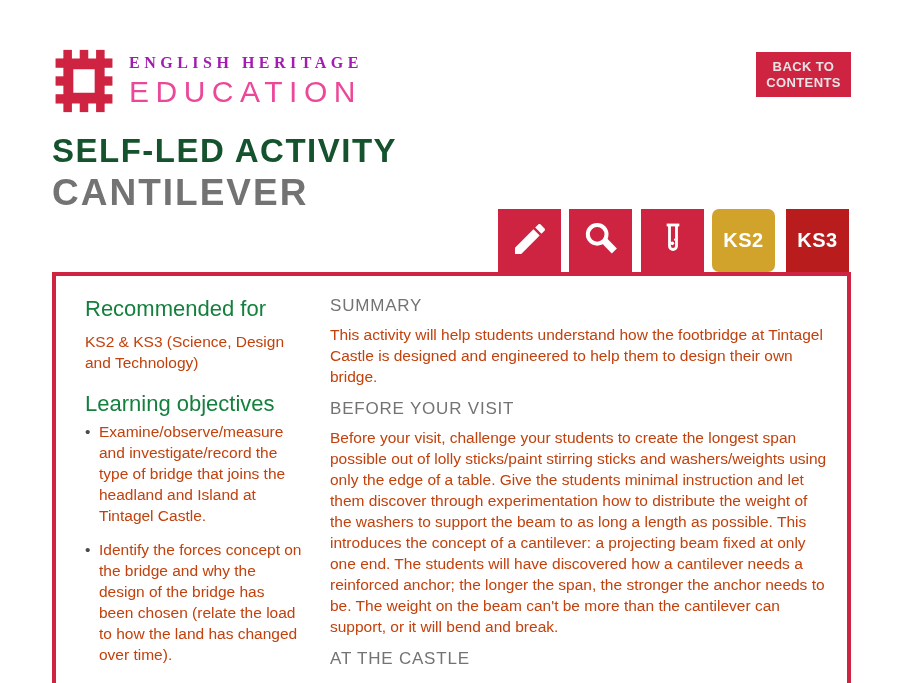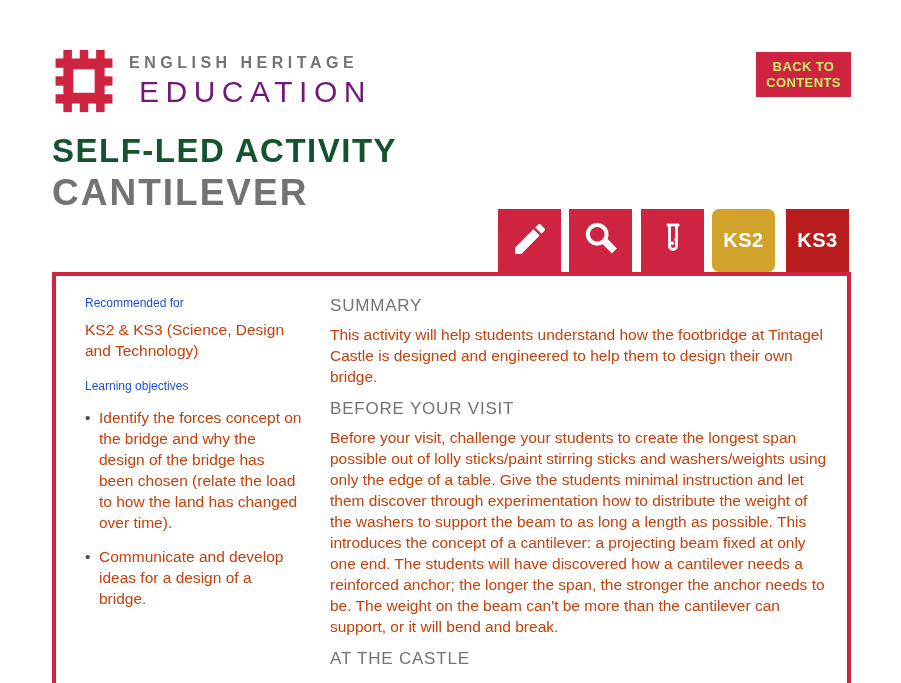--- a/index.html
+++ b/index.html
@@ -2,27 +2,27 @@
 <html><head>
 <meta charset="utf-8">
 <style>
   * { margin:0; padding:0; box-sizing:border-box; }
   html,body { width:901px; height:683px; overflow:hidden; background:#ffffff;
     font-family:"Liberation Sans", sans-serif; position:relative; }
 
   
   .logo-icon { position:absolute; left:52px; top:46px; width:64px; height:70px; }
   .brand-text { position:absolute; left:129px; top:54px; }
-  .brand-line1 { font-family:Liberation Sans, sans-serif; font-size:16px; font-weight:600;
-    letter-spacing:4.5px; color:#737373; }
-  .brand-line2 { font-size:30px; font-weight:500; letter-spacing:6.5px; color:#701a75;
-    margin-top:3px;margin-left:10px; }
+  .brand-line1 { font-family:Liberation Serif, serif; font-size:16px; font-weight:600;
+    letter-spacing:4.5px; color:#a21caf; }
+  .brand-line2 { font-size:30px; font-weight:500; letter-spacing:6.5px; color:#ec4899;
+    margin-top:3px; }
 
   .back-btn { position:absolute; left:756px; top:52px; width:95px; height:45px;
-    background:#cf2342; color:#bef264; font-size:13px; font-weight:700;
+    background:#cf2342; color:#e5e5e5; font-size:13px; font-weight:700;
     letter-spacing:0.4px; line-height:16px; text-align:center;
     display:flex; align-items:center; justify-content:center; cursor:pointer; }
 
   
   .kicker { position:absolute; left:52px; top:132px; font-size:33px; font-weight:700;
     letter-spacing:1.5px; color:#14532d; }
   .doc-title { position:absolute; left:52px; top:171px; font-size:37px; font-weight:700;
     letter-spacing:2px; color:#737373; line-height:44px; }
 
   
@@ -38,26 +38,26 @@
 
   
   .content-box { position:absolute; left:52px; top:272px; width:799px; height:460px;
     background:#ffffff; border:4px solid #cf2342; border-bottom:none;
     padding:20px 18px 0 29px; display:flex; }
 
   .sidebar { width:218px; flex:0 0 218px; }
   .main-col { margin-left:27px; width:505px; }
 
   .sec-heading { color:#737373; font-size:17px; letter-spacing:0.8px; font-weight:400; }
-  .side-heading { color:#1d4ed8; font-size:12px; font-weight:400; }
+  .side-heading { color:#15803d; font-size:22px; font-weight:400; }
   .body-text { color:#c2410c; font-size:15.5px; line-height:21px; font-weight:400; }
 
   .sidebar .side-heading { margin-top:0; }
   .sidebar .recommended-text { margin-top:9px; margin-bottom:18px; }
-  .sidebar .objectives-heading { margin-bottom:14px; }
+  .sidebar .objectives-heading { margin-bottom:4px; }
   .objectives { list-style:none; }
   .objectives li { position:relative; padding-left:14px; margin-bottom:13px; }
   .objectives li::before { content:"•"; position:absolute; left:0; top:0; color:#4c4a45; }
 
   .main-col .section { margin-bottom:6px; }
   .main-col .sec-heading { margin-top:8px; margin-bottom:8px; }
   .main-col .section:first-child .sec-heading { margin-top:0; }
   .main-col .body-text { margin-bottom:12px; }
 </style>
 </head>
@@ -126,20 +126,21 @@
   <span class="ks">KS3</span>
 </div>
 
 <div class="content-box">
 
   <div class="sidebar">
     <div class="side-heading">Recommended for</div>
     <div class="body-text recommended-text">KS2 &amp; KS3 (Science, Design and Technology)</div>
     <div class="side-heading objectives-heading">Learning objectives</div>
     <ul class="objectives body-text">
+      <li>Examine/observe/measure and investigate/record the type of bridge that joins the headland and Island at Tintagel Castle.</li>
       <li>Identify the forces concept on the bridge and why the design of the bridge has been chosen (relate the load to how the land has changed over time).</li>
       <li>Communicate and develop ideas for a design of a bridge.</li>
     </ul>
   </div>
 
   <div class="main-col">
     <div class="section">
       <div class="sec-heading">SUMMARY</div>
       <div class="body-text">This activity will help students understand how the footbridge at Tintagel Castle is designed and engineered to help them to design their own bridge.</div>
     </div>

